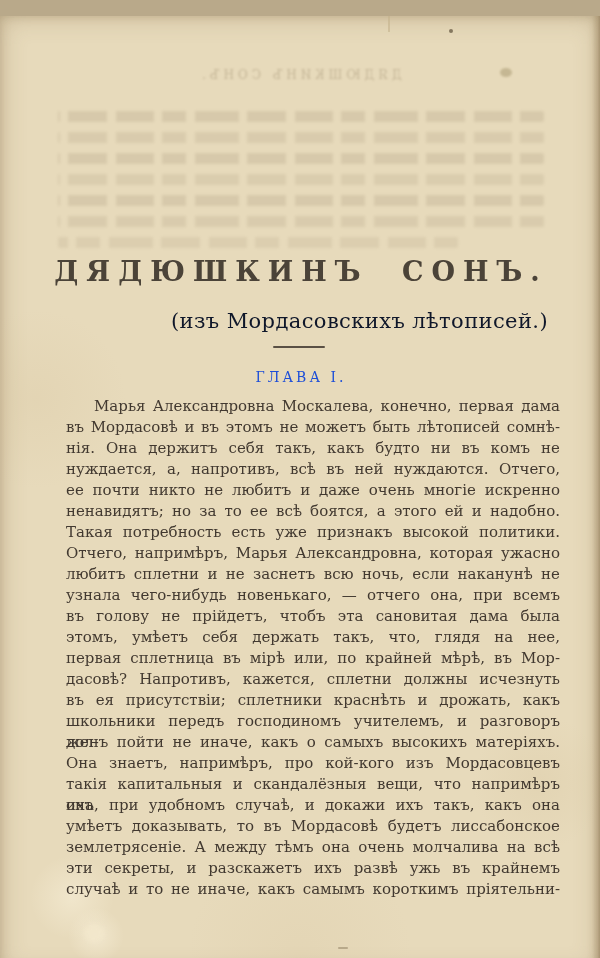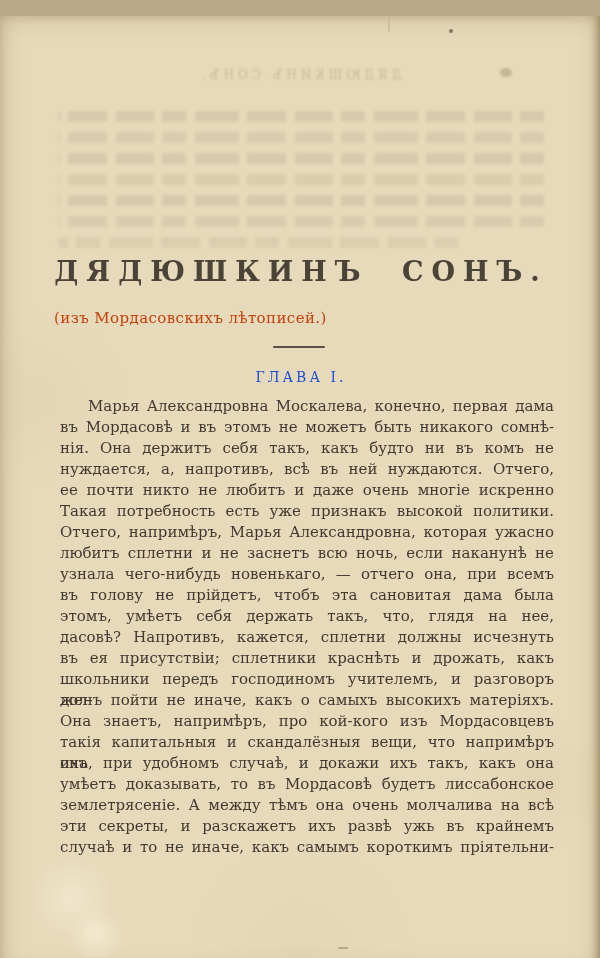--- a/index.html
+++ b/index.html
@@ -55,33 +55,33 @@
   .content{position:absolute;left:54px;width:494px;top:0;}
 
   .title{
     position:absolute;top:241px;left:0;width:100%;
     text-align:center;font-weight:bold;font-size:27px;line-height:30px;
     letter-spacing:8px;word-spacing:16px;color:#4b4338;
     transform:scaleY(1.04);
   }
   .subtitle{
     position:absolute;top:293px;left:0;width:100%;
-    text-align:left;font-size:15px;color:#c2410c;letter-spacing:0.4px;
+    text-align:right;font-size:21px;color:#0f172a;letter-spacing:0.4px;
   }
   .rule{
     position:absolute;top:330px;left:50%;margin-left:-28px;
     width:52px;height:2px;background:#56uite;
     background-color:#5a5044;border-radius:1px;
   }
   .chapter{
     position:absolute;top:353px;left:0;width:100%;
     text-align:center;font-size:14px;letter-spacing:3px;color:#1d4ed8;
   }
   .body-text{
-    position:absolute;top:380px;left:6px;width:100%;
+    position:absolute;top:380px;left:12px;width:100%;
     font-size:15px;line-height:21px;
   }
   .line{
     text-align:justify;text-align-last:justify;
     white-space:normal;word-spacing:1.5px;
     height:21px;overflow:visible;color:#423930;
   }
   .line.indent{padding-left:28px;box-sizing:border-box;}
 </style>
 </head>
@@ -105,30 +105,32 @@
   <div class="speck" style="left:388px;top:0;width:2px;height:16px;border-radius:0;background:#c4b28c;opacity:.6;"></div>
 
   <div class="content">
     <div class="title">ДЯДЮШКИНЪ СОНЪ.</div>
     <div class="subtitle">(изъ Мордасовскихъ лѣтописей.)</div>
     <div class="rule"></div>
     <div class="chapter">ГЛАВА I.</div>
 
     <div class="body-text">
       <div class="line indent">Марья Александровна Москалева, конечно, первая дама</div>
-      <div class="line">въ Мордасовѣ и въ этомъ не можетъ быть никакого сомнѣ-</div>
+      <div class="line">въ Мордасовѣ и въ этомъ не можетъ быть лѣтописей сомнѣ-</div>
       <div class="line">нія.  Она держитъ себя такъ, какъ будто ни въ комъ не</div>
       <div class="line">нуждается, а, напротивъ, всѣ въ ней нуждаются.  Отчего,</div>
       <div class="line">ее почти никто не любитъ и даже очень многіе искренно</div>
+      <div class="line">ненавидятъ; но за то ее всѣ боятся, а этого ей и надобно.</div>
       <div class="line">Такая потребность есть уже признакъ высокой политики.</div>
       <div class="line">Отчего, напримѣръ, Марья Александровна, которая ужасно</div>
       <div class="line">любитъ сплетни и не заснетъ всю ночь, если наканунѣ не</div>
       <div class="line">узнала чего-нибудь новенькаго, — отчего она, при всемъ</div>
       <div class="line">въ голову не прійдетъ, чтобъ эта сановитая дама была</div>
       <div class="line">этомъ, умѣетъ себя держать такъ, что, глядя на нее,</div>
+      <div class="line">первая сплетница въ мірѣ или, по крайней мѣрѣ, въ Мор-</div>
       <div class="line">дасовѣ?  Напротивъ, кажется, сплетни должны исчезнуть</div>
       <div class="line">въ ея присутствіи; сплетники краснѣть и дрожать, какъ</div>
       <div class="line">школьники передъ господиномъ учителемъ, и разговоръ дол-</div>
       <div class="line">женъ пойти не иначе, какъ о самыхъ высокихъ матеріяхъ.</div>
       <div class="line">Она знаетъ, напримѣръ, про кой-кого изъ Мордасовцевъ</div>
       <div class="line">такія капитальныя и скандалёзныя вещи, что напримѣръ она</div>
       <div class="line">ихъ, при удобномъ случаѣ, и докажи ихъ такъ, какъ она</div>
       <div class="line">умѣетъ доказывать, то въ Мордасовѣ будетъ лиссабонское</div>
       <div class="line">землетрясеніе.  А между тѣмъ она очень молчалива на всѣ</div>
       <div class="line">эти секреты, и разскажетъ ихъ развѣ ужь въ крайнемъ</div>

